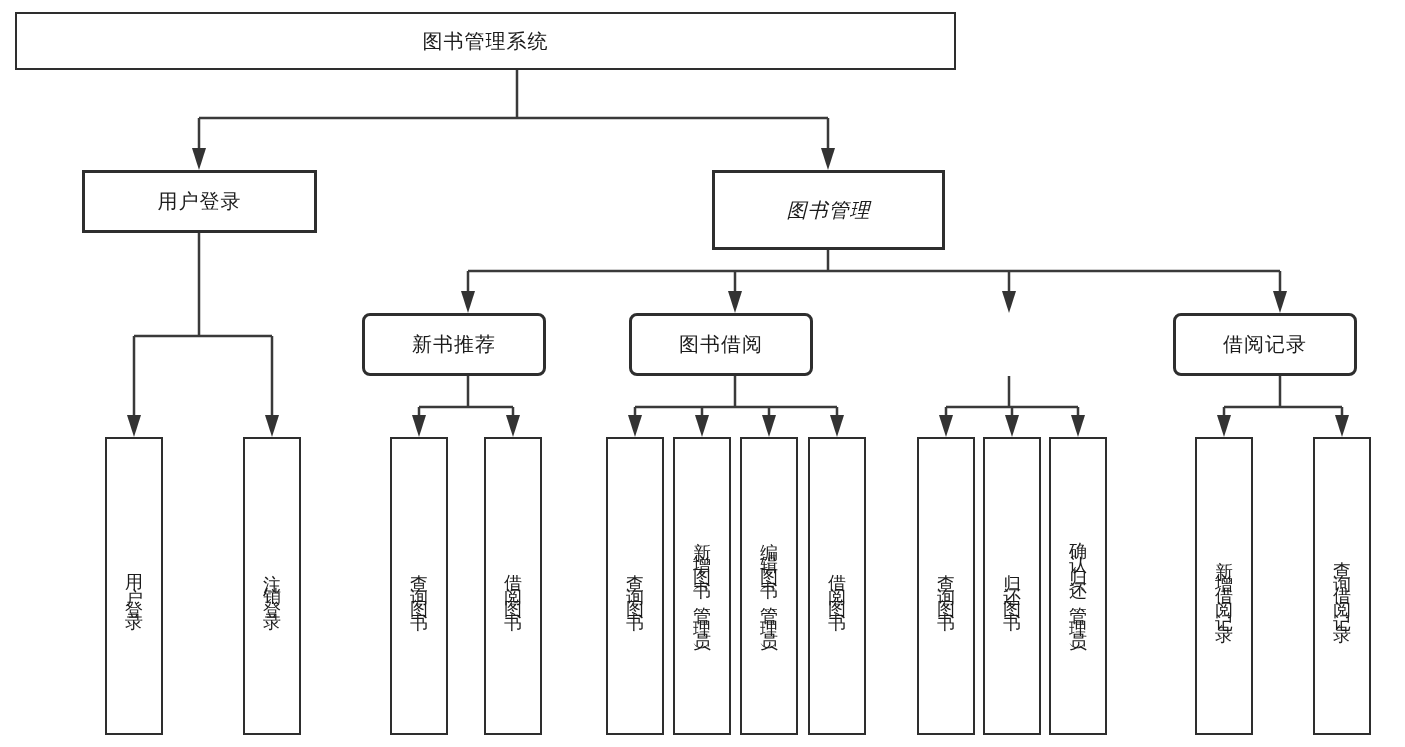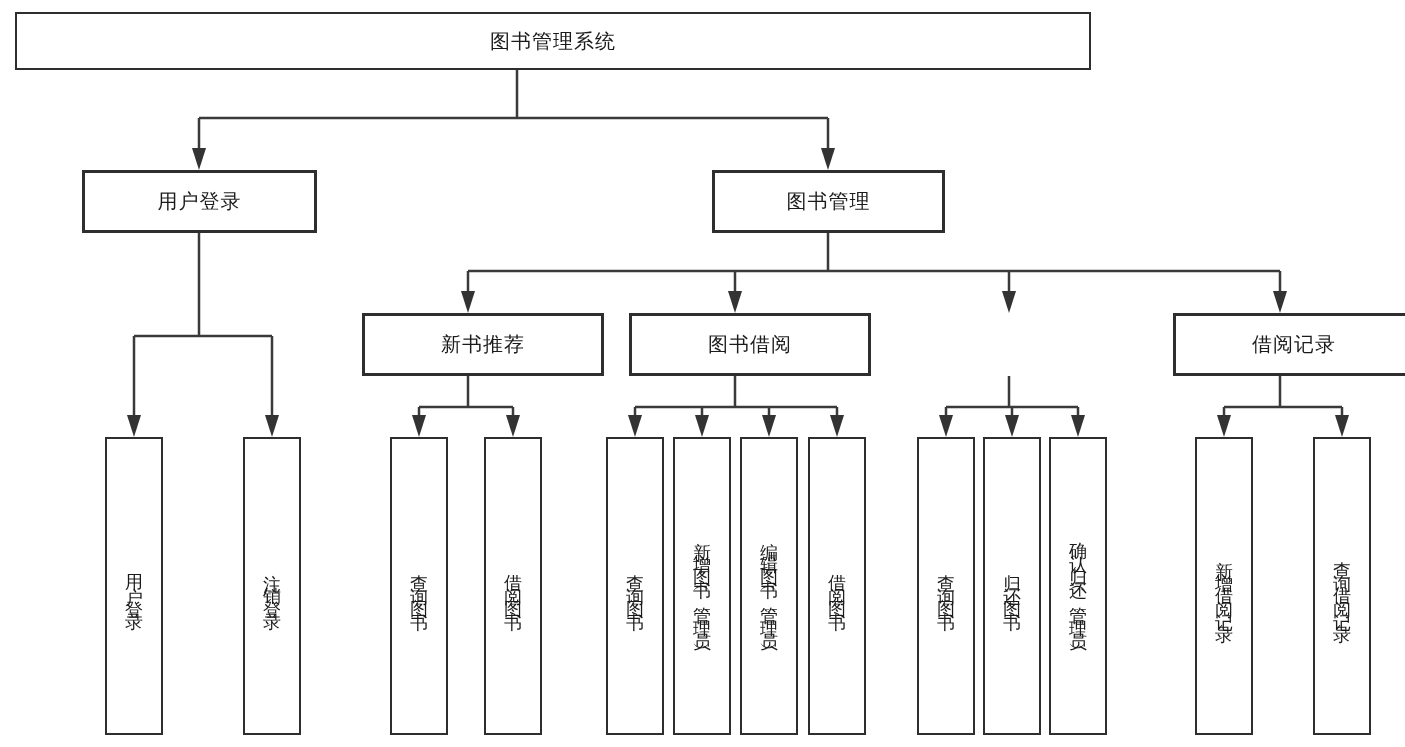--- a/index.html
+++ b/index.html
@@ -39,24 +39,24 @@
     justify-content: center;
   }
   .vbox span {
     writing-mode: vertical-rl;
     text-orientation: mixed;
     font-size: 18px;
     letter-spacing: 13px;
     color: #1b1b1b;
     line-height: 1;
   }
-  .root { left: 15px; top: 12px; width: 1076px; height: 58px; border-width: 2px; }
+  .root { left: 15px; top: 12px; width: 941px; height: 58px; border-width: 2px; }
   .lvl2-a { left: 82px;  top: 170px; width: 235px; height: 63px; }
-  .lvl2-b { left: 712px; top: 170px; width: 233px; height: 63px; }
-  .lvl3 { top: 313px; width: 242px; height: 63px; }
+  .lvl2-b { left: 712px; top: 170px; width: 233px; height: 80px; font-style: italic; }
+  .lvl3 { top: 313px; width: 184px; height: 63px; border-radius: 8px; }
 
   #watermark {
     position: absolute;
     right: 6px;
     top: 712px;
     font-size: 20px;
     color: rgba(145, 145, 145, 0.92);
     letter-spacing: 1px;
     z-index: 5;
     white-space: nowrap;

